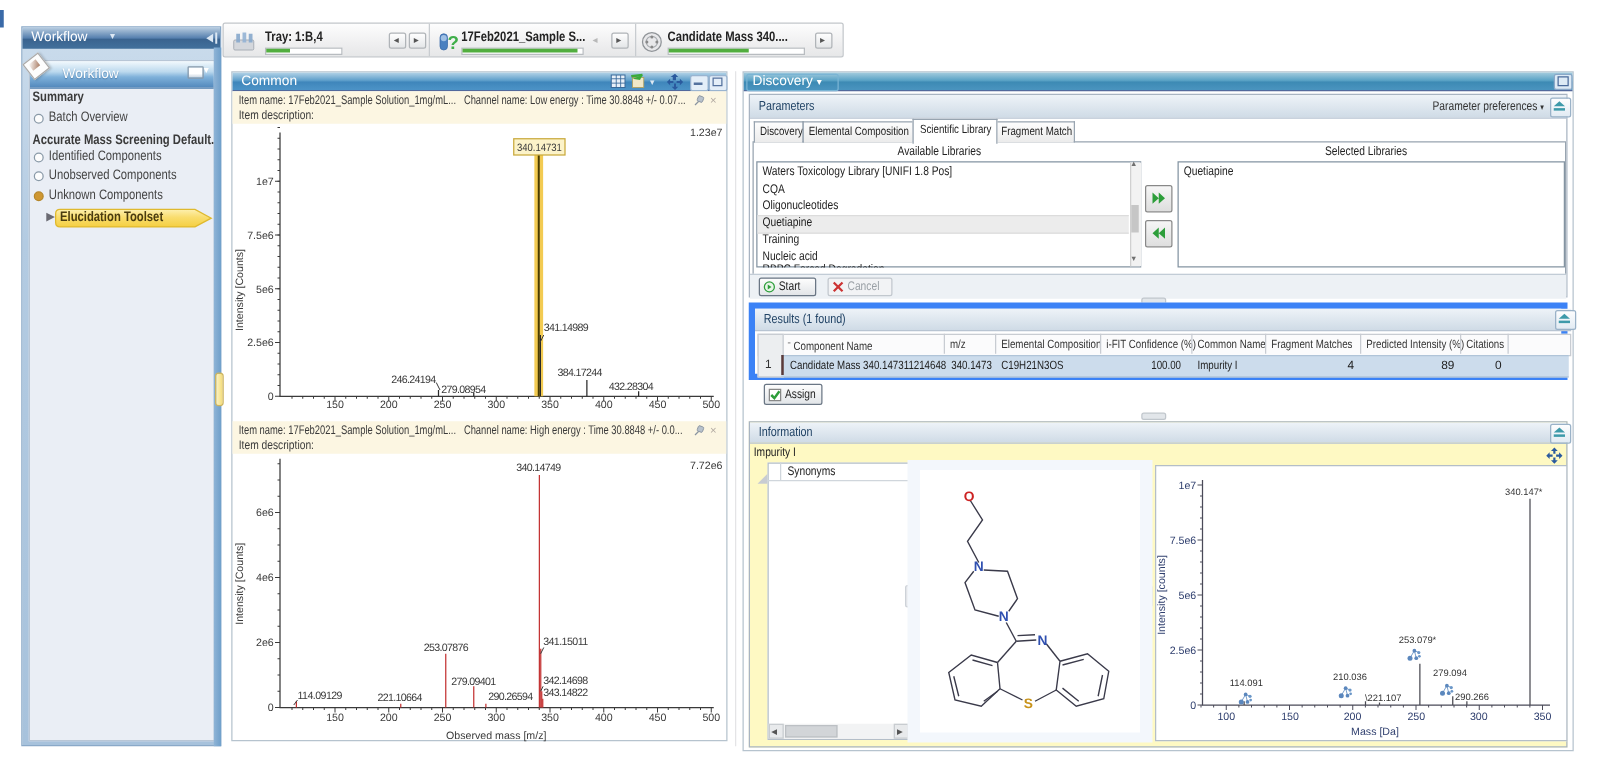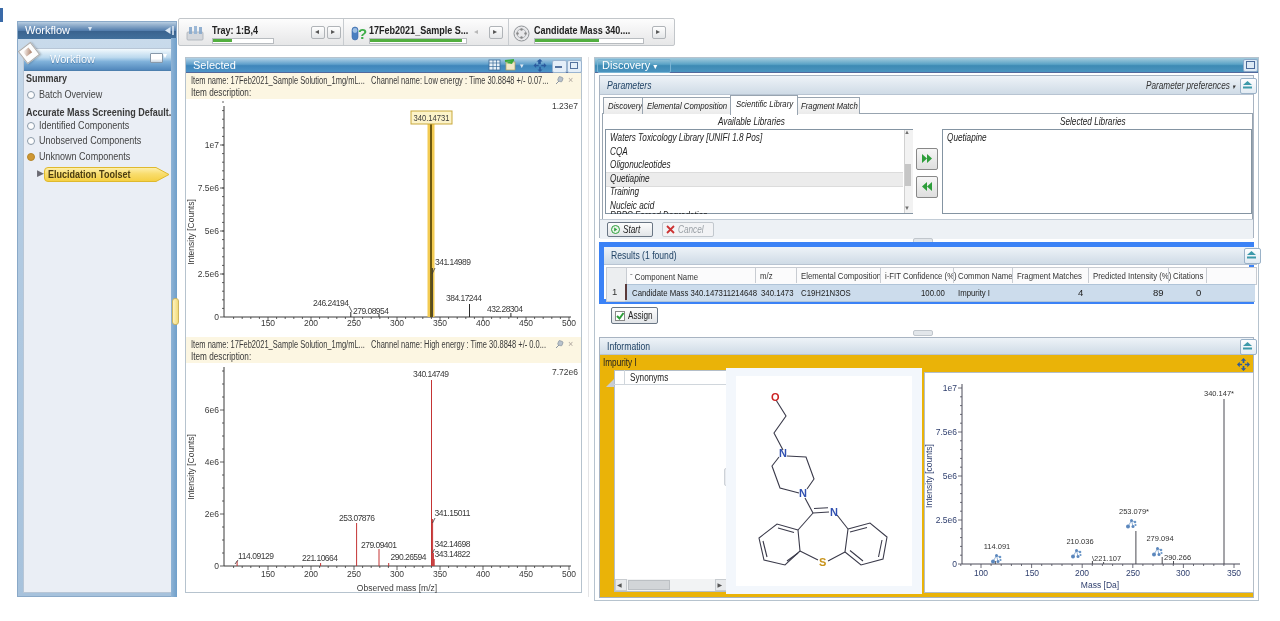--- a/index.html
+++ b/index.html
@@ -107,21 +107,21 @@
 </svg>
 <div class="txt sq" style="left:534px;top:24px;font-size:11px;font-weight:bold;color:#222;">Candidate Mass 340....</div>
 <div class="abs" style="left:534px;top:38px;width:108px;height:4px;background:#fff;border:1px solid #b8bcc0;"></div>
 <div class="abs" style="left:535px;top:39px;width:64px;height:3px;background:#52ae3f;"></div>
 <div class="abs" style="left:652px;top:26px;width:14px;height:13px;background:linear-gradient(180deg,#fefefe,#e4e6e8);border:1px solid #b0b4b8;border-radius:2px;box-sizing:border-box;"></div>
 <div class="txt" style="left:656px;top:27px;font-size:8px;color:#555;">▸</div>
 <div class="abs" style="left:0;top:8px;width:3px;height:14px;background:#3a6aa8;"></div>
 </div>
 <div class="abs" style="left:185px;top:57px;width:397px;height:536px;background:#fff;border:1px solid #b6c3ce;box-sizing:border-box;">
 <div class="abs" style="left:0;top:0;width:395px;height:14px;background:linear-gradient(180deg,#b2d2e6 0%,#5f9fcb 45%,#3f86bb 55%,#4c93c7 100%);border-bottom:1px solid #52699c;"></div>
-<div class="txt" style="left:7px;top:1px;font-size:11px;color:#fff;">Selected</div>
+<div class="txt" style="left:7px;top:1px;font-size:11px;color:#fff;">Common</div>
 <svg style="left:303px;top:2px;" width="100" height="11" viewBox="0 0 100 11">
 <rect x="0" y="0" width="11" height="10" fill="#e8f0f8" stroke="#3a6a9a" stroke-width="0.8"></rect>
 <path d="M0,3h11M0,6.5h11M4,0v10M7.5,0v10" stroke="#3a6a9a" stroke-width="0.7"></path>
 <rect x="17" y="2" width="9" height="8" fill="#f0e8c8" stroke="#b0a060" stroke-width="0.7"></rect>
 <path d="M17,3l8,-3l-2,4z" fill="#3aaa3a"></path>
       <path d="M16,1l9,-1" stroke="#3aaa3a" stroke-width="2"></path>
 <text x="31" y="8" font-size="7" fill="#dde8f2">▾</text>
 <g fill="#2a5a9e">
         <path d="M51,-1l2.6,2.6h-1.8v2.6H49.2V1.6h-1.8zM51,12l-2.6,-2.6h1.8V6.8h1.6v2.6h1.8zM44.5,5.5l2.6,-2.6v1.8h2.6v1.6h-2.6v1.8zM57.5,5.5l-2.6,2.6V6.3h-2.6V4.7h2.6V2.9z"></path>
       </g>
@@ -231,21 +231,21 @@
 <path d="M49,201l3,-4M246.5,160l2.5,-5M246.5,190l2,-4" stroke="#3a3a3a" stroke-width="0.8" fill="none"></path>
 </svg>
 </div>
 <div class="abs" style="left:594px;top:57px;width:665px;height:544px;background:#fff;border:1px solid #b6c3ce;box-sizing:border-box;">
 <div class="abs" style="left:0;top:0;width:663px;height:14px;background:linear-gradient(180deg,#a3cbdd 0%,#5ba3c6 45%,#3d8ab4 55%,#4a94bf 100%);border-bottom:1px solid #52699c;"></div>
 <div class="abs" style="left:2px;top:1px;width:72px;height:12px;border:1px solid #7ab4d4;border-radius:2px;"></div>
 <div class="txt" style="left:7px;top:1px;font-size:11px;color:#fff;">Discovery <span style="font-size:8px;">▾</span></div>
 <div class="abs" style="left:648px;top:1px;width:13px;height:11px;background:#ddeaf5;border:1px solid #8aa8c8;border-radius:2px;"></div>
 <div class="abs" style="left:651px;top:3px;width:7px;height:6px;border:1px solid #4a6a9a;"></div>
 
-<div class="abs" style="left:4px;top:17px;width:655px;height:163px;background:#fff;border:1px solid #a8b4c2;box-sizing:border-box;font-style:italic;">
+<div class="abs" style="left:4px;top:17px;width:655px;height:163px;background:#fff;border:1px solid #a8b4c2;box-sizing:border-box;">
   <div class="abs" style="left:0;top:0;width:653px;height:18px;background:linear-gradient(180deg,#eef3f8,#cfdbe6);border-bottom:1px solid #b8c4d2;"></div>
   <div class="txt sq" style="left:7px;top:3px;font-size:10.5px;color:#224466;">Parameters</div>
   <div class="txt sq" style="left:546px;top:4px;font-size:10px;color:#333;">Parameter preferences <span style="font-size:7px;">▾</span></div>
   <div class="abs" style="left:640px;top:2px;width:15px;height:14px;background:linear-gradient(180deg,#fdfdfe,#e2ebf3);border:1px solid #9ab2c8;border-radius:2px;"></div>
   <svg style="left:643px;top:5px;" width="9" height="8" viewBox="0 0 9 8">
         <path d="M4.5,0L9,4H0Z" fill="#3e9aaa"></path>
         <rect x="0" y="5.5" width="9" height="2" fill="#3e9aaa"></rect>
       </svg>
   <div class="abs" style="left:2px;top:37px;width:649px;height:106px;border:1px solid #98a4b0;background:#fff;"></div>
   <div class="abs" style="left:3px;top:21px;width:38px;height:16px;background:linear-gradient(180deg,#fdfdfd,#ebebeb);border:1px solid #98a4b0;border-bottom:none;"></div>
@@ -337,21 +337,21 @@
   <div class="txt" style="left:549px;top:40px;font-size:9.5px;color:#222;">89</div>
   <div class="txt" style="left:592px;top:40px;font-size:9.5px;color:#222;">0</div>
   <div class="abs" style="left:7px;top:60px;width:47px;height:17px;background:linear-gradient(180deg,#fdfdfd,#e2e5e8);border:1px solid #6a7684;border-radius:2px;box-sizing:border-box;"></div>
   <svg style="left:11px;top:64px;" width="10" height="10" viewBox="0 0 10 10">
         <rect x="0.5" y="0.5" width="9" height="9" fill="#fff" stroke="#888" stroke-width="1"></rect>
         <path d="M2,5l2.5,2.5L8.5,2" stroke="#2d9e3a" stroke-width="2" fill="none"></path>
       </svg>
   <div class="txt sq" style="left:24px;top:63px;font-size:10px;color:#222;">Assign</div>
 </div>
 <div class="abs" style="left:318px;top:272px;width:18px;height:4px;background:#e2e6ea;border:1px solid #c0c6cc;border-radius:2px;"></div>
-<div class="abs" style="left:4px;top:279px;width:655px;height:261px;background:#eab308;border:1px solid #a8b4c2;box-sizing:border-box;">
+<div class="abs" style="left:4px;top:279px;width:655px;height:261px;background:#fef9c3;border:1px solid #a8b4c2;box-sizing:border-box;">
   <div class="abs" style="left:0;top:0;width:653px;height:16px;background:linear-gradient(180deg,#eef3f8,#cfdbe6);border-bottom:1px solid #b8c4d2;"></div>
   <div class="txt sq" style="left:7px;top:1.5px;font-size:10.5px;color:#224466;">Information</div>
   <div class="abs" style="left:640px;top:1px;width:15px;height:14px;background:linear-gradient(180deg,#fdfdfe,#e2ebf3);border:1px solid #9ab2c8;border-radius:2px;"></div>
   <svg style="left:643px;top:4px;" width="9" height="8" viewBox="0 0 9 8">
         <path d="M4.5,0L9,4H0Z" fill="#3e9aaa"></path>
         <rect x="0" y="5.5" width="9" height="2" fill="#3e9aaa"></rect>
       </svg>
   <div class="txt sq" style="left:3px;top:19px;font-size:10px;color:#222;">Impurity I</div>
   <svg style="left:637px;top:20px;" width="13" height="13" viewBox="0 0 12 12">
         <g fill="#2a5a9e">

